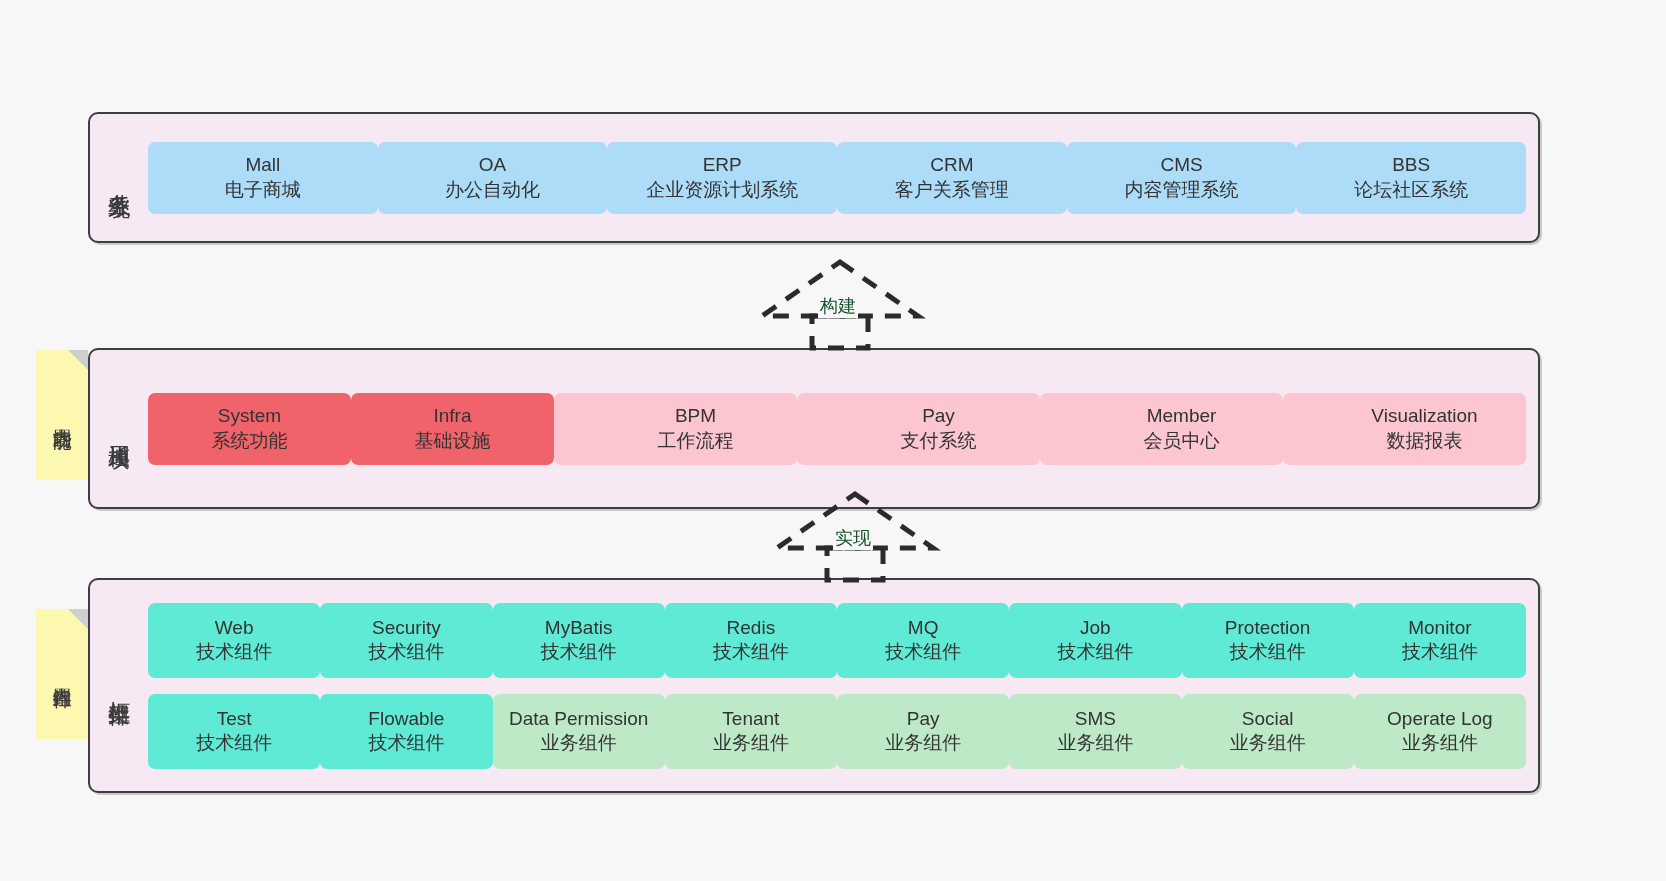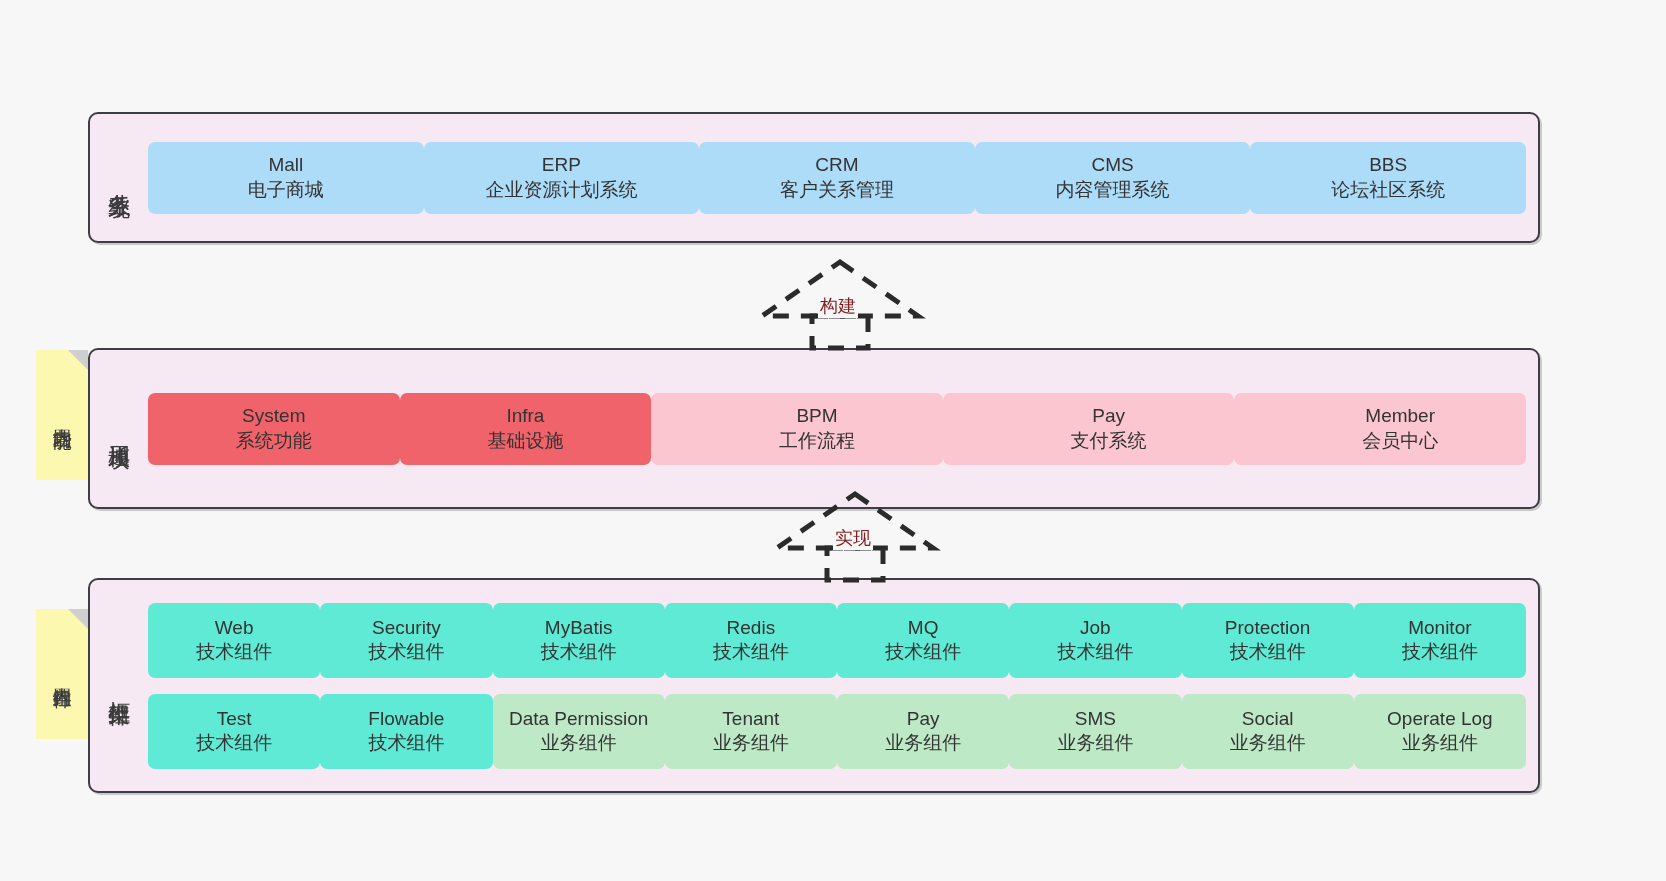--- a/index.html
+++ b/index.html
@@ -126,21 +126,21 @@
 
   
   .arrow {
     position: absolute;
     z-index: 2;
   }
   .arrow svg { display: block; overflow: visible; }
   .arrow-label {
     position: absolute;
     font-size: 18px;
-    color: #7f1d1d;
+    color: #14532d;
     background: #f7f7f7;
     padding: 0 2px;
     white-space: nowrap;
   }
   #arrow-build  { left: 750px; top: 258px; width: 180px; height: 90px; }
   #arrow-impl   { left: 765px; top: 490px; width: 180px; height: 90px; }
   #arrow-build .arrow-label  { left: 68px; top: 36px; }
   #arrow-impl  .arrow-label  { left: 68px; top: 36px; }
 </style>
 </head>
@@ -150,20 +150,24 @@
 
   <div class="layer" id="layer-business">
     <div class="layer-title">业务系统</div>
     <div class="layer-body">
       <div class="row">
         <div class="cell c-blue">
           <span>Mall</span>
           <span>电子商城</span>
         </div>
         <div class="cell c-blue">
+          <span>OA</span>
+          <span>办公自动化</span>
+        </div>
+        <div class="cell c-blue">
           <span>ERP</span>
           <span>企业资源计划系统</span>
         </div>
         <div class="cell c-blue">
           <span>CRM</span>
           <span>客户关系管理</span>
         </div>
         <div class="cell c-blue">
           <span>CMS</span>
           <span>内容管理系统</span>
@@ -206,20 +210,24 @@
           <span>工作流程</span>
         </div>
         <div class="cell c-pink">
           <span>Pay</span>
           <span>支付系统</span>
         </div>
         <div class="cell c-pink">
           <span>Member</span>
           <span>会员中心</span>
         </div>
+        <div class="cell c-pink">
+          <span>Visualization</span>
+          <span>数据报表</span>
+        </div>
       </div>
     </div>
   </div>
 
   <div class="arrow" id="arrow-impl">
     <svg width="180" height="90" viewBox="0 0 180 90">
       <polygon points="90,4 168,58 12,58" fill="none" stroke="#2b2b2b" stroke-width="5" stroke-dasharray="16,12" stroke-linejoin="miter"></polygon>
       <rect x="62" y="58" width="56" height="32" fill="none" stroke="#2b2b2b" stroke-width="5" stroke-dasharray="16,12"></rect>
     </svg>
     <div class="arrow-label">实现</div>

